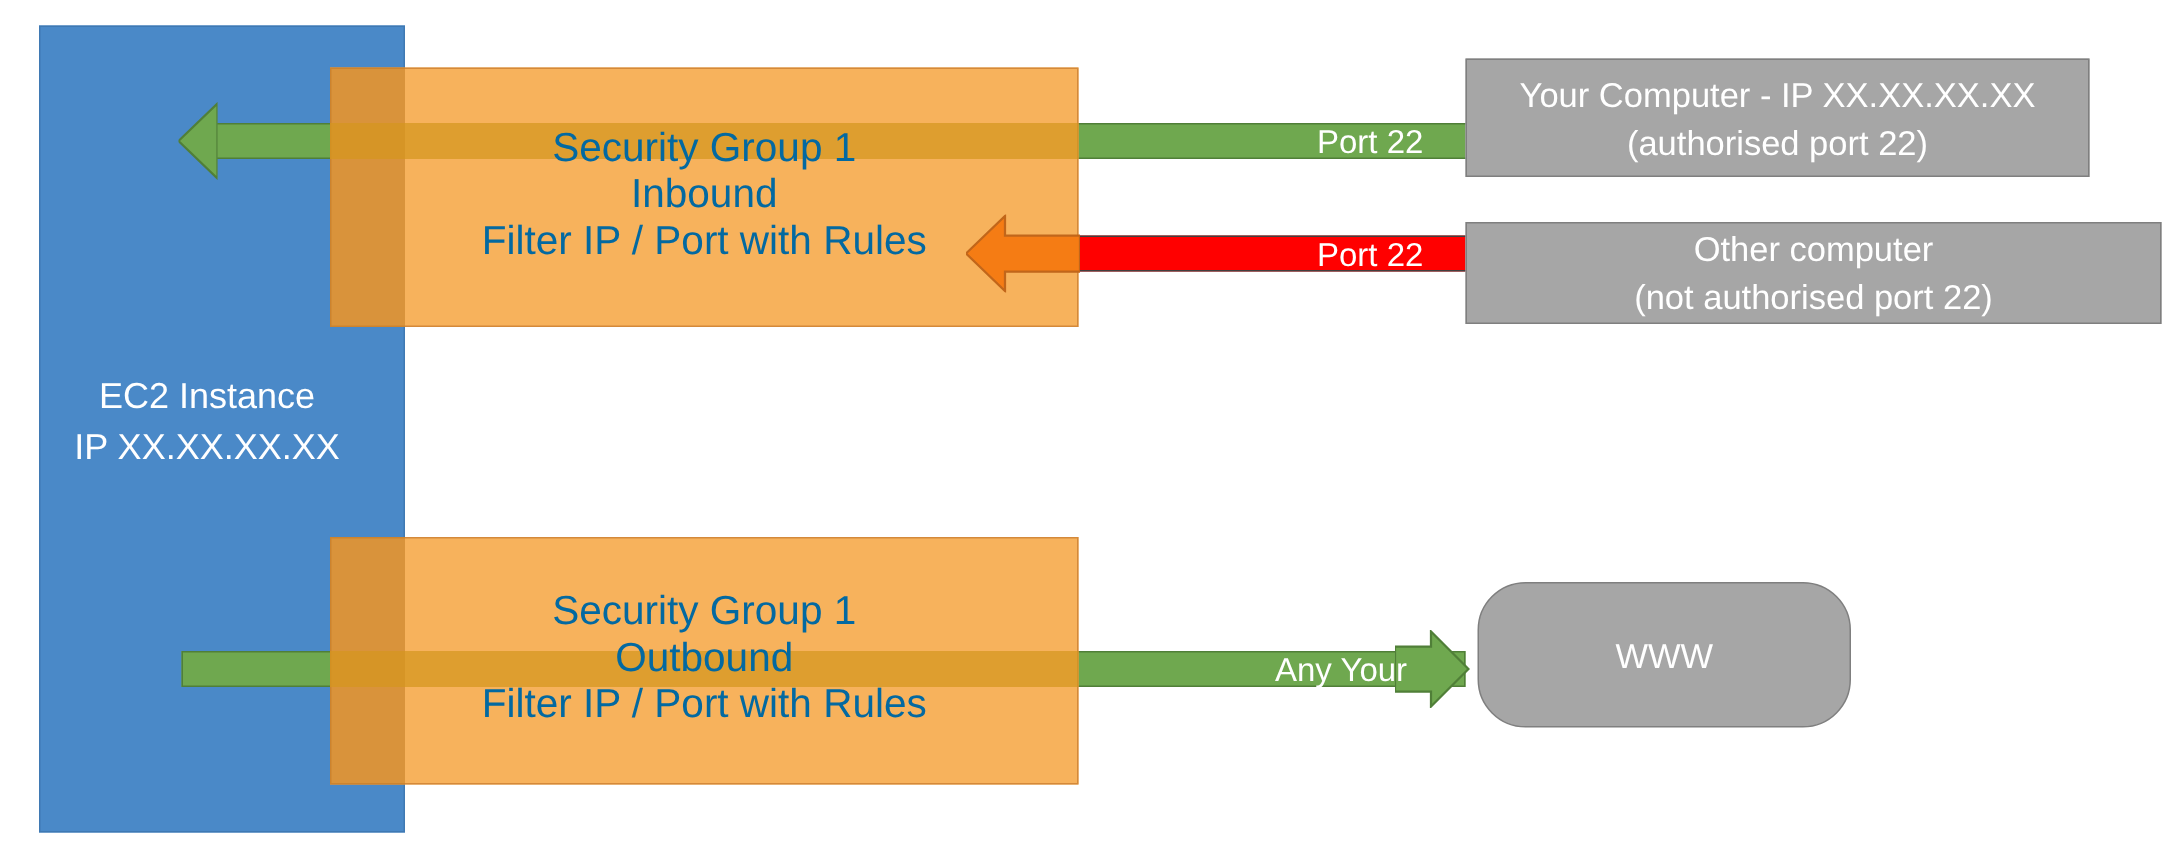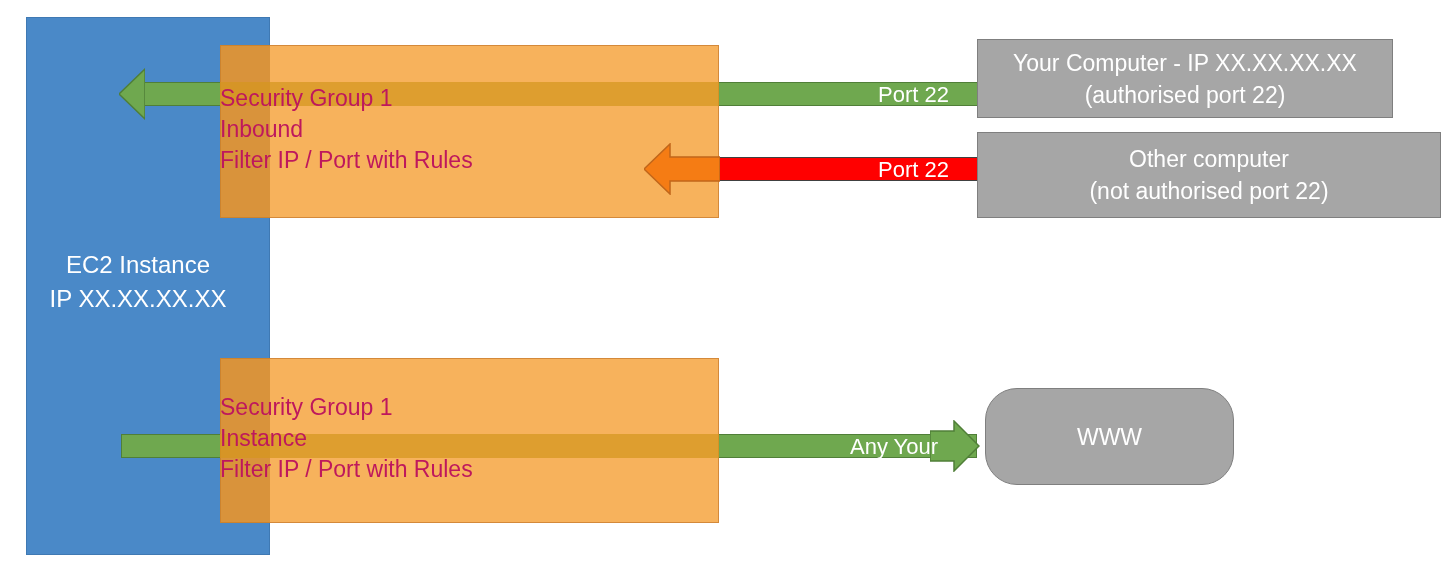--- a/index.html
+++ b/index.html
@@ -50,22 +50,23 @@
     background: #F7B25C;
     border: 1px solid #D4893A;
     box-sizing: border-box;
     z-index: 3;
   }
   .sg-box.inbound  { left: 220px; top: 45px;  width: 499px; height: 173px; }
   .sg-box.outbound { left: 220px; top: 358px; width: 499px; height: 165px; }
 
   .sg-text {
     position: absolute;
-    color: #be185d;
-    font-size: 23px;
+    text-align: center;
+    color: #0369a1;
+    font-size: 27px;
     line-height: 31px;
     z-index: 7;
     pointer-events: none;
     white-space: nowrap;
   }
   .sg-text.inbound  { left: 220px; top: 83px;  width: 499px; }
   .sg-text.outbound { left: 220px; top: 392px; width: 499px; }
 
   
   .overlap {
@@ -183,21 +184,21 @@
     text-align: center;
     font-size: 23px;
     line-height: 32px;
     z-index: 6;
     display: flex;
     flex-direction: column;
     align-items: center;
     justify-content: center;
   }
   .gray-box.your-computer { left: 977px; top: 39px;  width: 416px; height: 79px; }
-  .gray-box.other-computer{ left: 977px; top: 132px; width: 464px; height: 86px; }
+  .gray-box.other-computer{ left: 977px; top: 148px; width: 464px; height: 68px; }
   .gray-box.www           { left: 985px; top: 388px; width: 249px; height: 97px; border-radius: 32px; }
   .gray-box .gline { display: block; white-space: nowrap; }
 </style>
 </head>
 <body>
 
 <div id="canvas">
 
   <div class="ec2-box"></div>
   <div class="ec2-label">
@@ -240,21 +241,21 @@
   <div class="green-shaft-out-tint"></div>
 
   <div class="green-head-out">
     <svg width="50" height="52" viewBox="0 0 50 52">
       <polygon points="0,11 24,11 24,1 49,26 24,51 24,41 0,41" fill="#6FA84F" stroke="#507F38" stroke-width="1.5"></polygon>
     </svg>
   </div>
 
   <div class="sg-text outbound">
     <div>Security Group 1</div>
-    <div>Instance</div>
+    <div>Outbound</div>
     <div>Filter IP / Port with Rules</div>
   </div>
 
   <div class="bar-label" style="left:850px; top:435px;">Any Your</div>
 
   <div class="gray-box your-computer">
     <span class="gline">Your Computer - IP XX.XX.XX.XX</span>
     <span class="gline">(authorised port 22)</span>
   </div>
 

